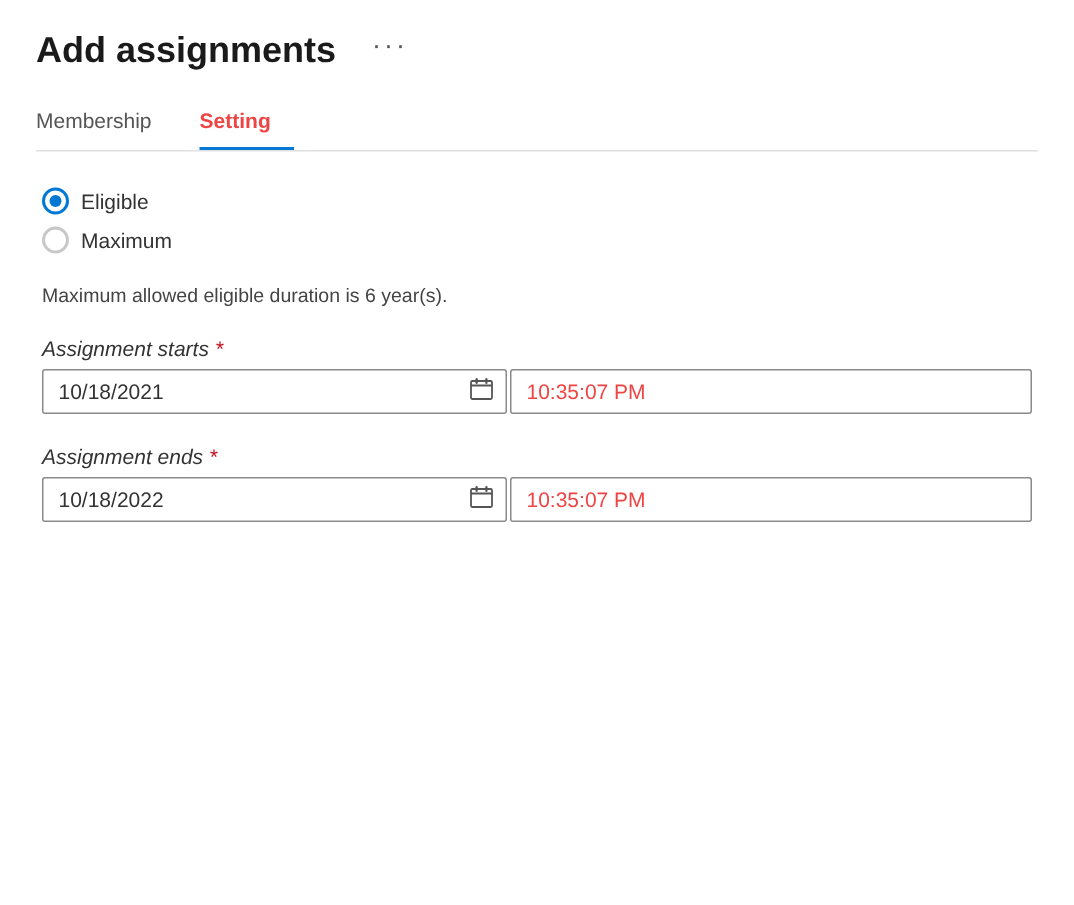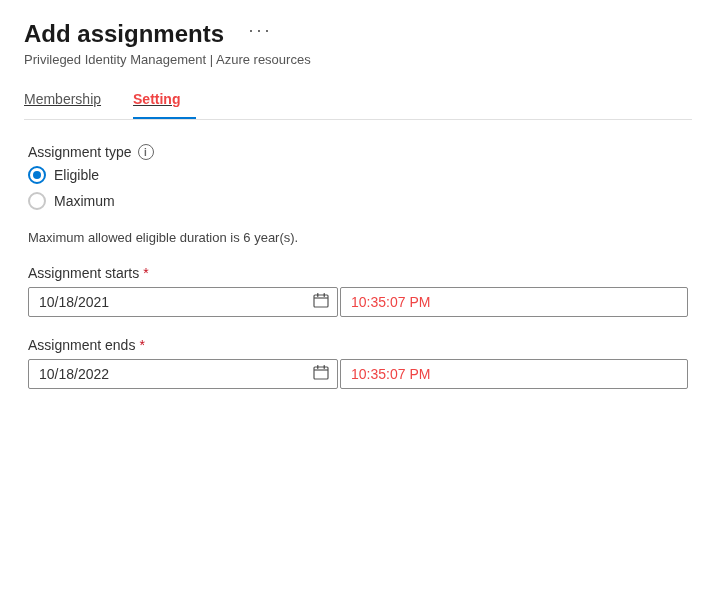--- a/index.html
+++ b/index.html
@@ -44,21 +44,20 @@
     .subtitle {
       font-size: 13px;
       color: #555555;
     }
 
     .tabs-row {
       display: flex;
       border-bottom: 1px solid #e0e0e0;
       margin-bottom: 24px;
       margin-top: 4px;
-      text-decoration: underline;
     }
 
     .tab {
       padding: 8px 16px 10px 0;
       margin-right: 16px;
       font-size: 14px;
       cursor: pointer;
       color: #555;
       border-bottom: 2px solid transparent;
       text-decoration: none;
@@ -159,20 +158,21 @@
       margin-bottom: 20px;
     }
 
     .assignment-label {
       font-size: 14px;
       color: #333;
       margin-bottom: 6px;
       display: flex;
       align-items: flex-start;
       gap: 4px;
+      font-style: italic;
     }
 
     .required-star {
       color: #c50f1f;
       font-size: 14px;
     }
 
     .input-row {
       display: flex;
       gap: 2px;
@@ -217,41 +217,34 @@
     }
   </style>
 </head>
 <body>
 
 <div class="header-section">
   <div class="title-row">
     <h1 class="page-title">Add assignments</h1>
     <span class="more-icon">···</span>
   </div>
-  <div class="subtitle">Privileged Identity Management | Azure resources</div>
 </div>
 
 <div class="tabs-row">
   <div class="tab">
     <span>Membership</span>
   </div>
   <div class="tab active">
     <span>Setting</span>
   </div>
 </div>
 
 <div class="form-section">
 
   <div class="field-group">
-    <div class="field-label">
-      <span>Assignment type</span>
-      <span class="info-icon">
-        <span>i</span>
-      </span>
-    </div>
     <div class="radio-group">
       <label class="radio-label">
         <input type="radio" class="radio-input" name="assignment_type" checked="" style="">
         <span>Eligible</span>
       </label>
       <label class="radio-label">
         <input type="radio" class="radio-input" name="assignment_type" style="">
         <span>Maximum</span>
       </label>
     </div>

